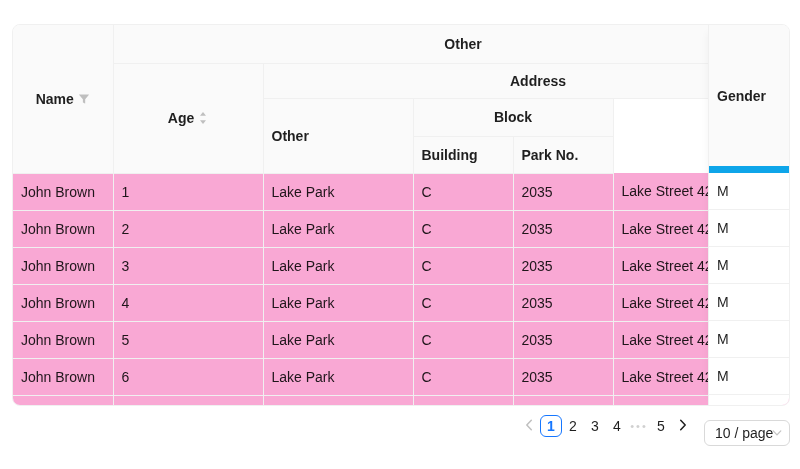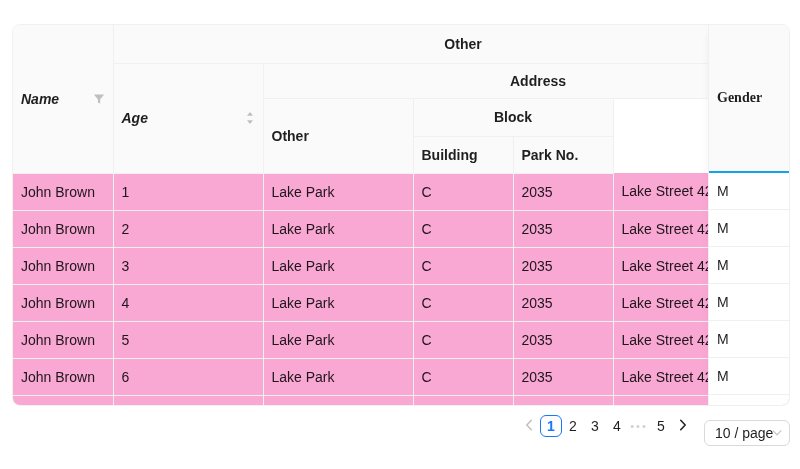--- a/index.html
+++ b/index.html
@@ -53,45 +53,43 @@
   .tbl td { background: #f9a8d4; }
   tr.hr1 { height: 38px; }
   tr.hr2 { height: 35px; }
   tr.hr3 { height: 38px; }
   tr.hr4 { height: 37px; }
   tr.brow { height: 37px; }
   tr.partial { height: 37px; }
   .hflex {
     display: flex;
     align-items: center;
-    justify-content: space-between;
-    font-style: italic;
+    justify-content: center;
   }
   .hicon { display: inline-flex; align-items: center; flex: none; margin-left: 4px; }
 
   
   .fixcol {
     position: absolute;
     left: 695px;
     top: 0;
     width: 81px;
     height: 380px;
     border-left: 1px solid #f0f0f0;
     box-shadow: -8px 0 8px -8px rgba(0,0,0,0.05);
     z-index: 2;
   }
   .fixhead {
     height: 148px;
     background: #fafafa;
-    border-bottom: 2px solid #0ea5e9;
+    border-bottom: 7px solid #0ea5e9;
     display: flex;
     align-items: center;
     padding: 0 8px;
     font-weight: 600;
-    font-family: Liberation Serif, serif;
   }
   .fixcell {
     height: 37px;
     background: #fff;
     border-bottom: 1px solid #f0f0f0;
     display: flex;
     align-items: center;
     padding: 0 8px;
   }
   .fixcell.partial {

